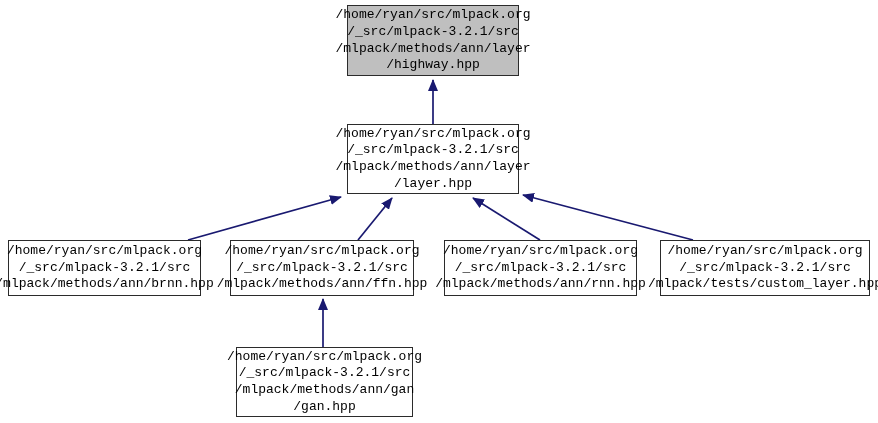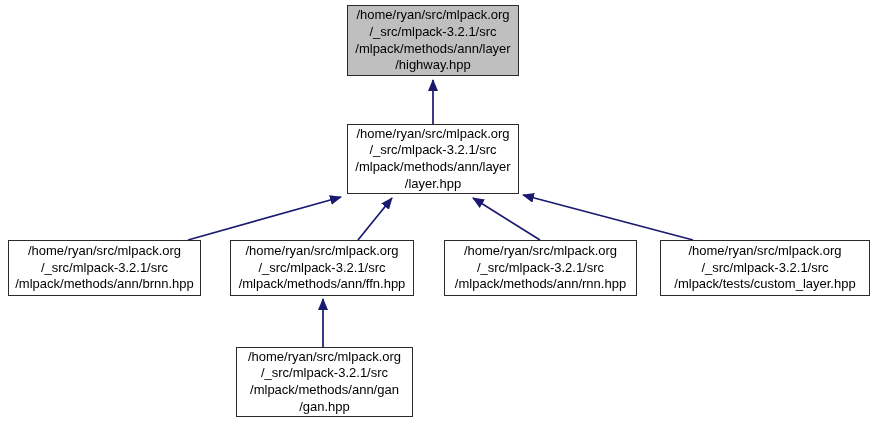--- a/index.html
+++ b/index.html
@@ -5,21 +5,21 @@
   html, body {
     margin: 0;
     padding: 0;
     background: #ffffff;
   }
   .graph-canvas {
     position: relative;
     width: 878px;
     height: 423px;
     background: #ffffff;
-    font-family: Liberation Sans, sans-serif;
+    font-family: Liberation Mono, monospace;
     overflow: hidden;
   }
   .edges-layer {
     position: absolute;
     left: 0;
     top: 0;
     width: 878px;
     height: 423px;
     pointer-events: none;
   }

